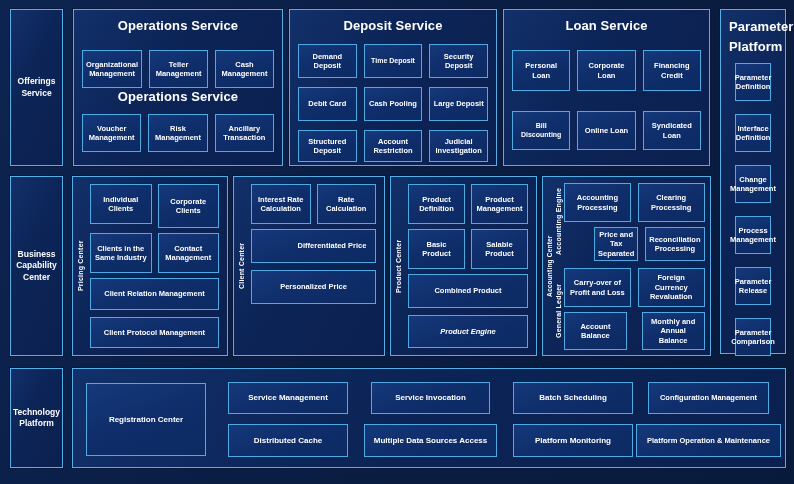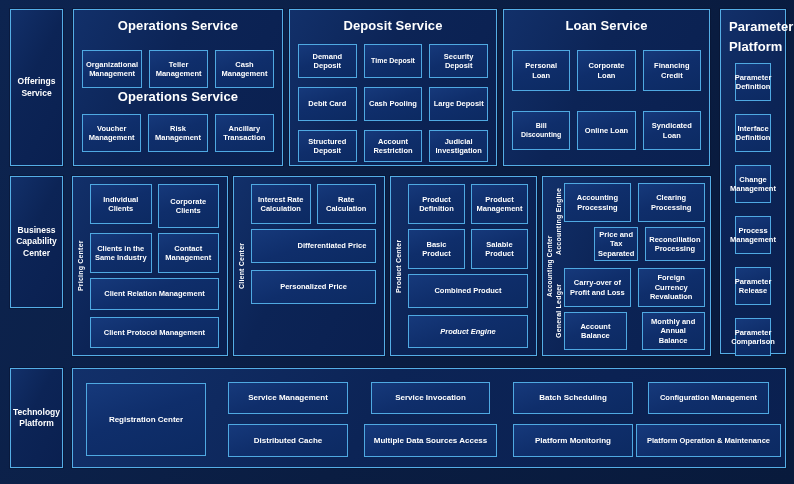--- a/index.html
+++ b/index.html
@@ -41,21 +41,21 @@
   .wide{margin-bottom:7px;}
   .tech-abs{position:absolute;box-sizing:border-box;}
 </style>
 </head>
 <body>
 
 <div class="stage">
 
   <div class="panel side-label" style="left:10px;top:9px;width:53px;height:157px;">Offerings Service</div>
 
-  <div class="panel side-label" style="left:10px;top:176px;width:53px;height:132px;">Business Capability Center</div>
+  <div class="panel side-label" style="left:10px;top:176px;width:53px;height:180px;">Business Capability Center</div>
 
   <div class="panel side-label" style="left:10px;top:368px;width:53px;height:100px;">Technology Platform</div>
 
   <div class="panel" style="left:73px;top:9px;width:210px;height:157px;">
     <div class="ptitle">Operations Service</div>
     <div class="grid3" style="margin-top:17px;">
       <div class="box" style="height:38px;">Organizational Management</div>
       <div class="box" style="height:38px;">Teller Management</div>
       <div class="box" style="height:38px;">Cash Management</div>
     </div>

